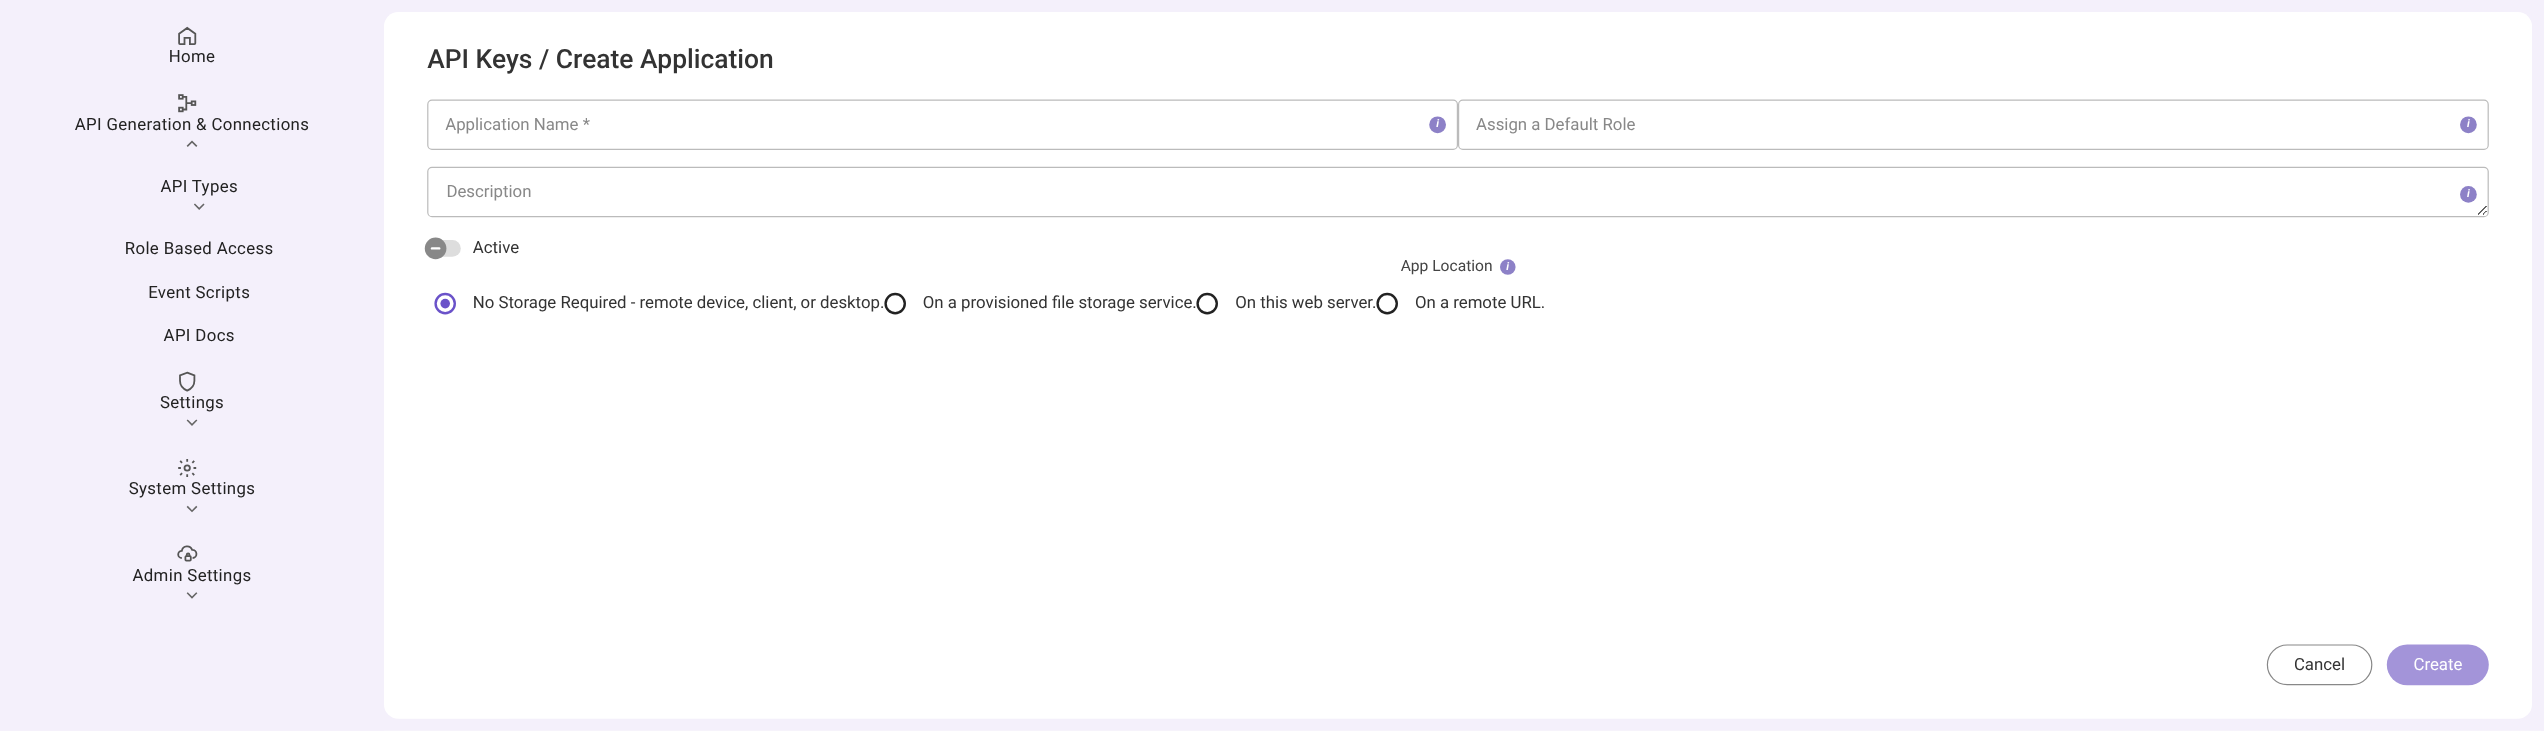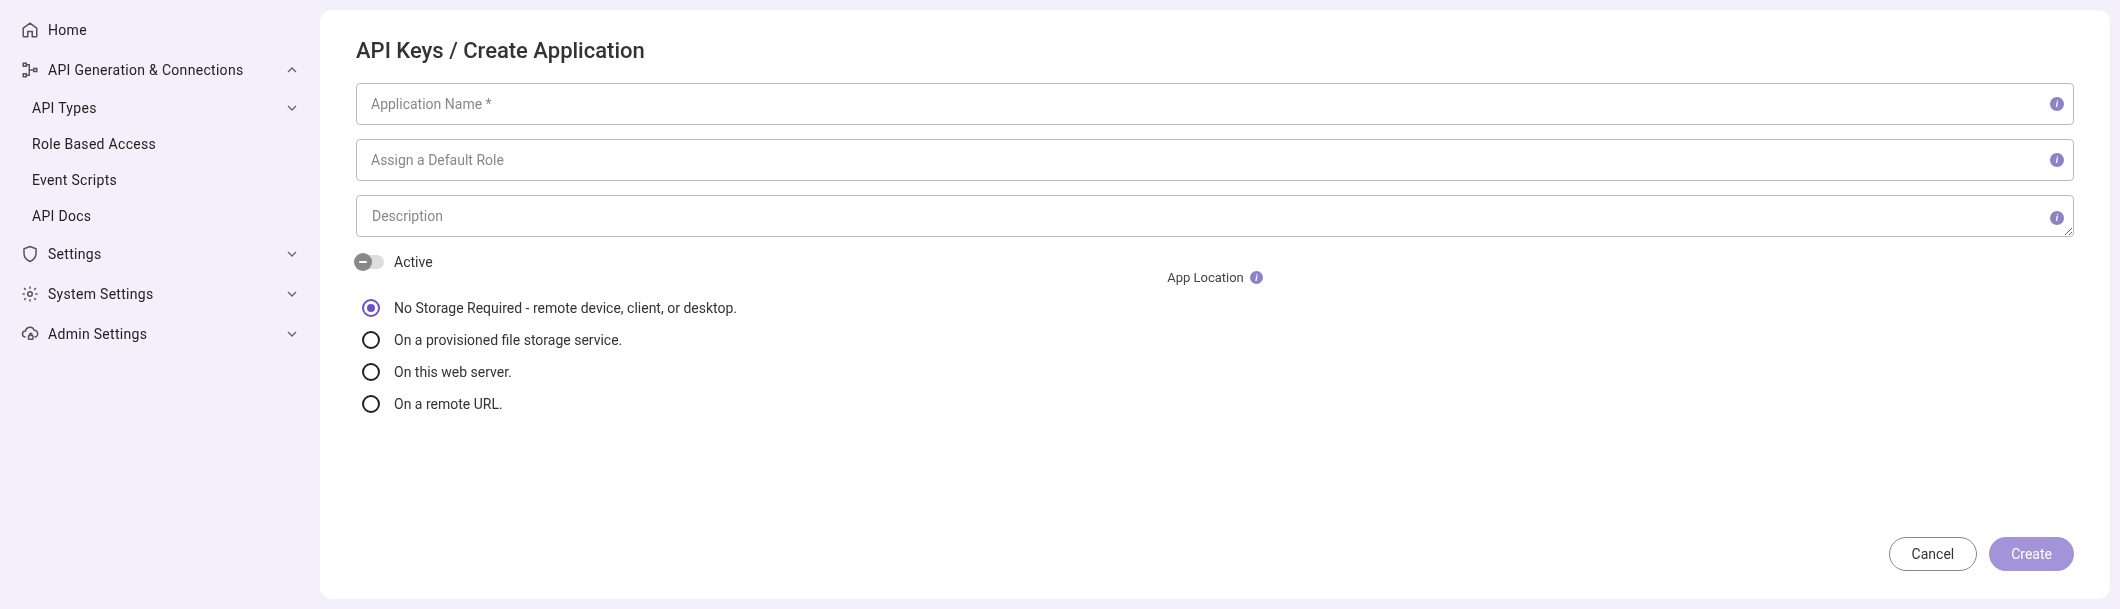--- a/index.html
+++ b/index.html
@@ -17,20 +17,21 @@
       padding: 10px;
       flex-shrink: 0;
     }
     .sidebar-item {
       display: flex;
       align-items: center;
       padding: 10px 10px;
       cursor: pointer;
       color: #222;
       letter-spacing: 0.3px;
+      flex-direction: column;
     }
     .sidebar-item .label { flex: 1; }
     .sidebar-item.active {
       background: #ddd4f2;
       border-radius: 20px;
       font-weight: 500;
     }
     .sidebar-sub {
       padding-left: 12px;
     }
@@ -58,23 +59,22 @@
       flex-direction: column;
     }
     .page-title {
       font-size: 22px;
       font-weight: 500;
       margin-bottom: 20px;
       color: #333;
     }
     .form-row {
       display: flex;
-      gap: 14px;
+      gap: 0;
       margin-bottom: 14px;
-      flex-direction: column;
     }
     .field {
       position: relative;
       flex: 1;
     }
     .field input, .field textarea {
       width: 100%;
       padding: 12px 14px;
       border: 1px solid #bbb;
       border-radius: 4px;
@@ -158,22 +158,22 @@
       color: #fff;
       font-size: 9px;
       display: inline-flex;
       align-items: center;
       justify-content: center;
       font-style: italic;
       font-weight: bold;
     }
     .radio-group {
       display: flex;
-      flex-direction: column;
-      gap: 14px;
+      flex-direction: row;
+      gap: 0;
       margin-left: 6px;
       margin-bottom: 30px;
     }
     .radio-item {
       display: flex;
       align-items: center;
       gap: 14px;
       cursor: pointer;
     }
     .radio {

